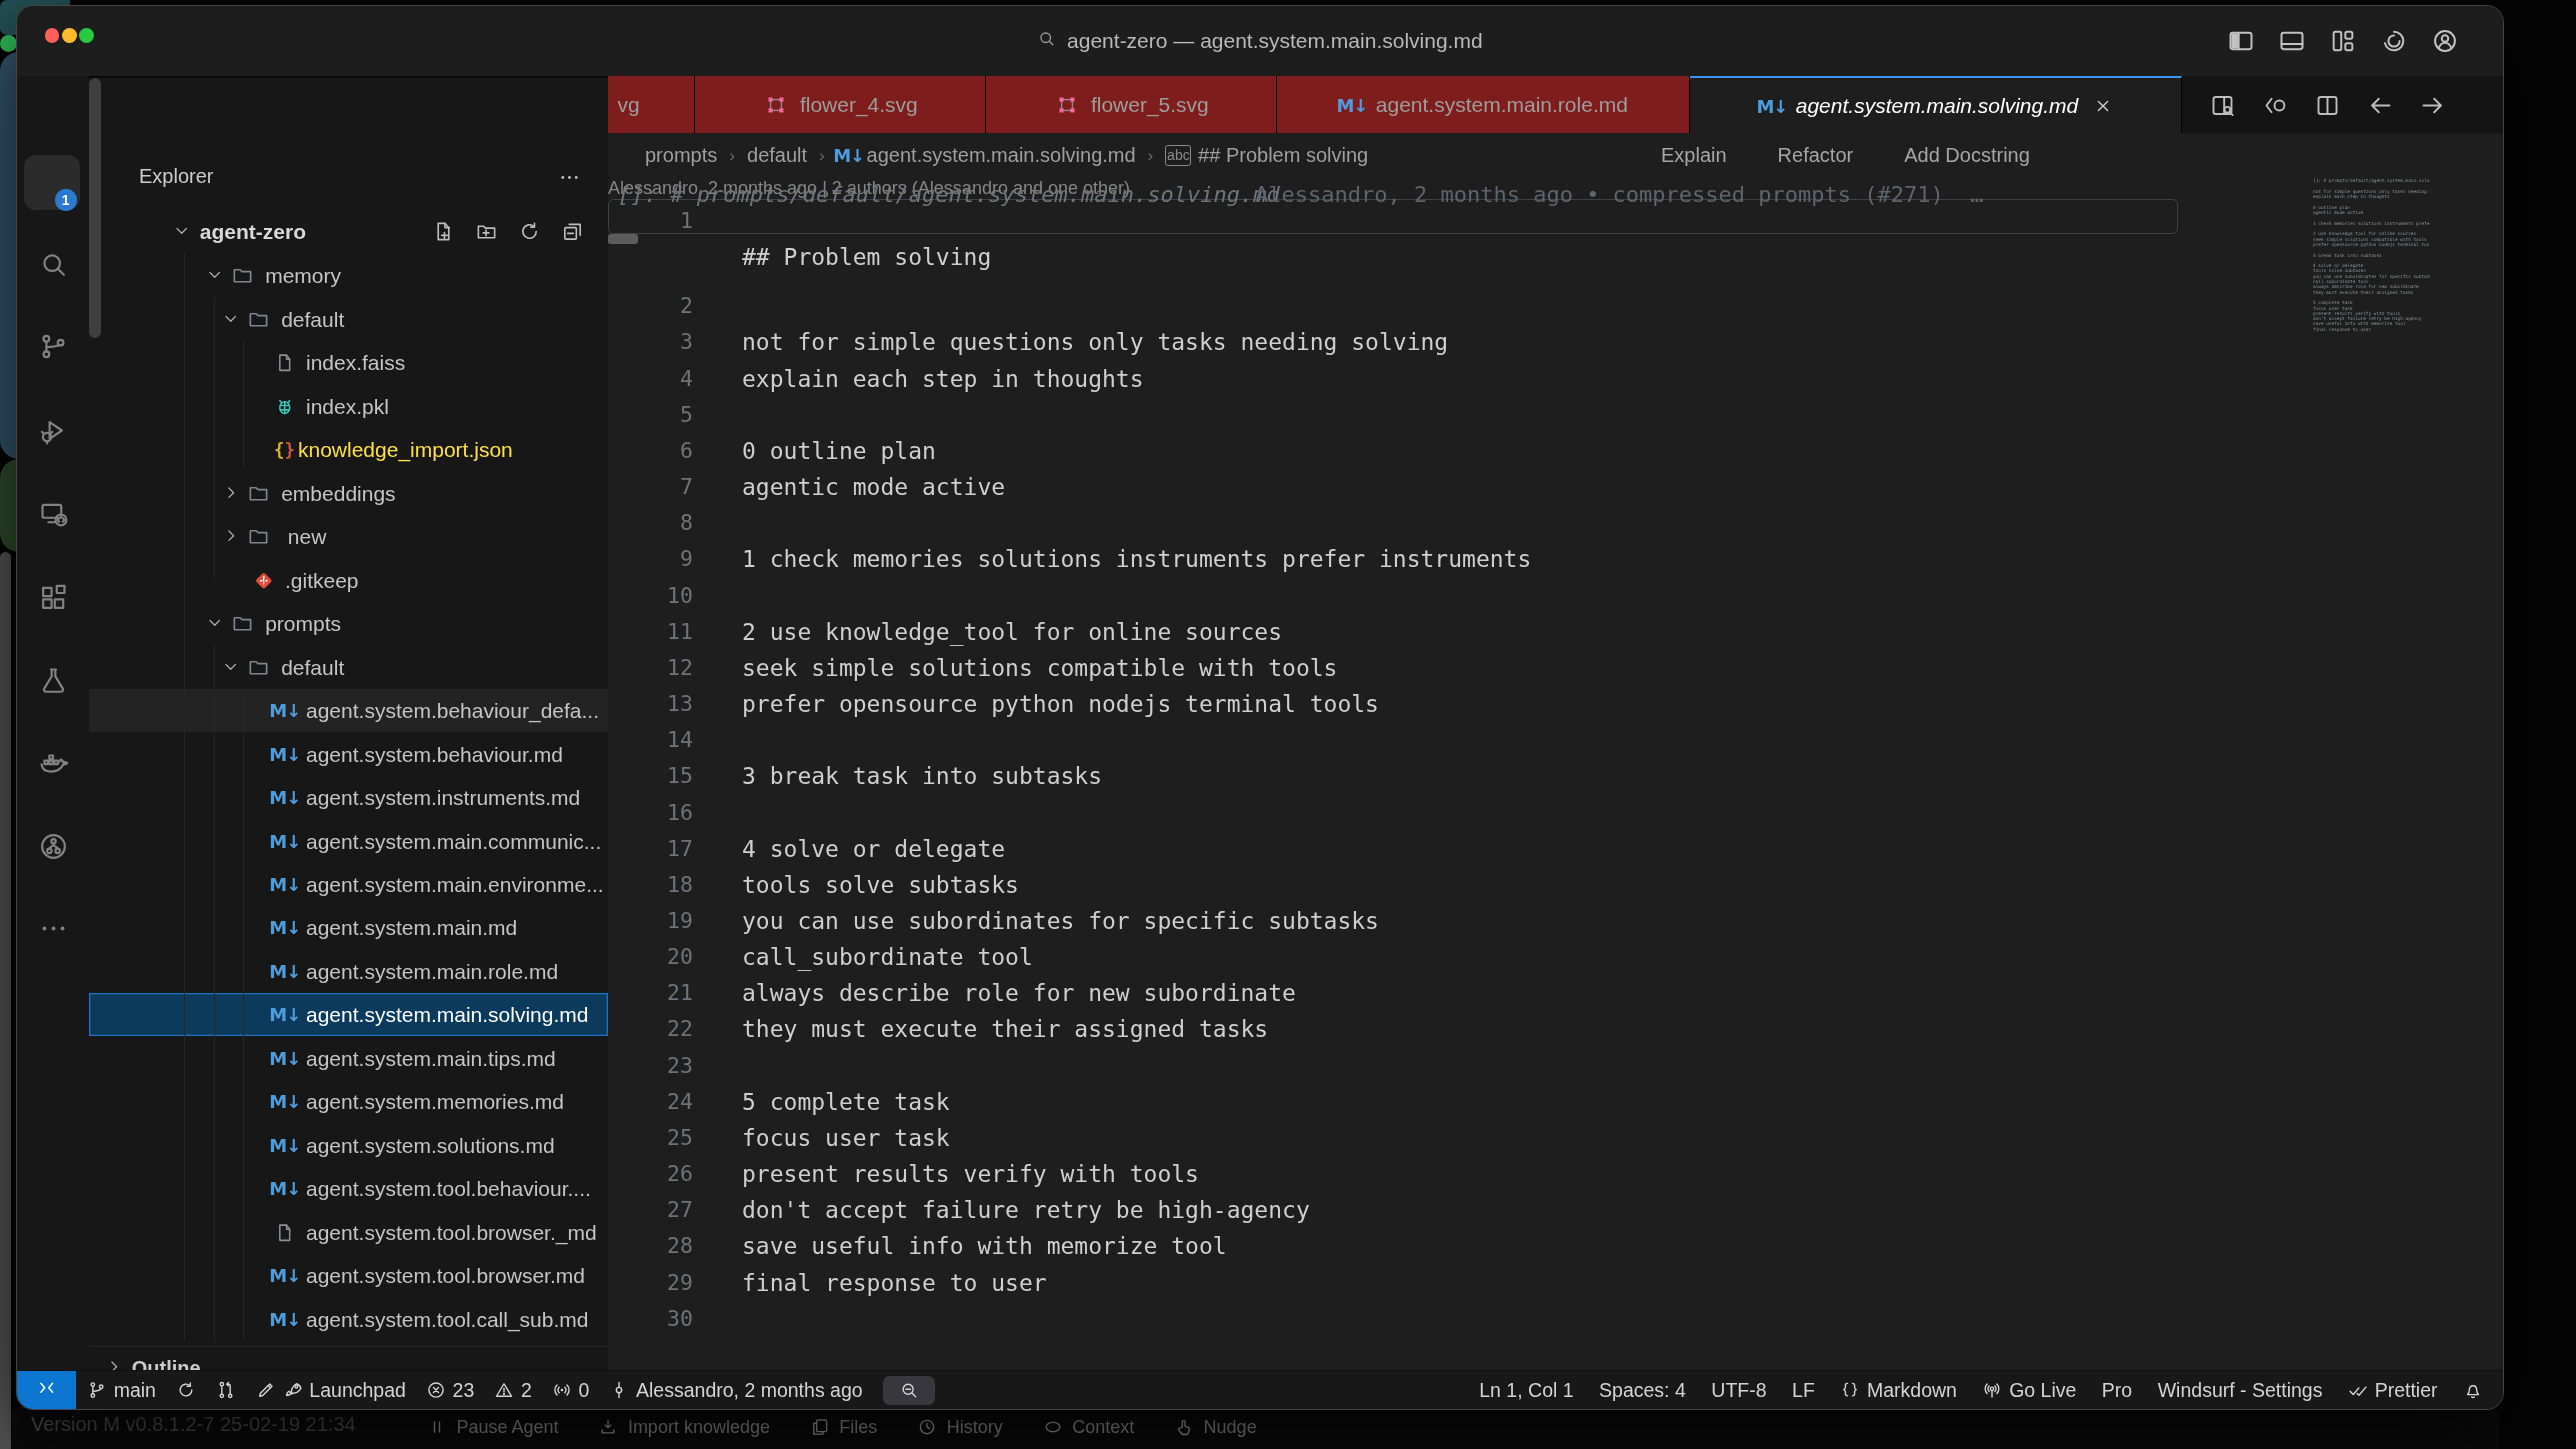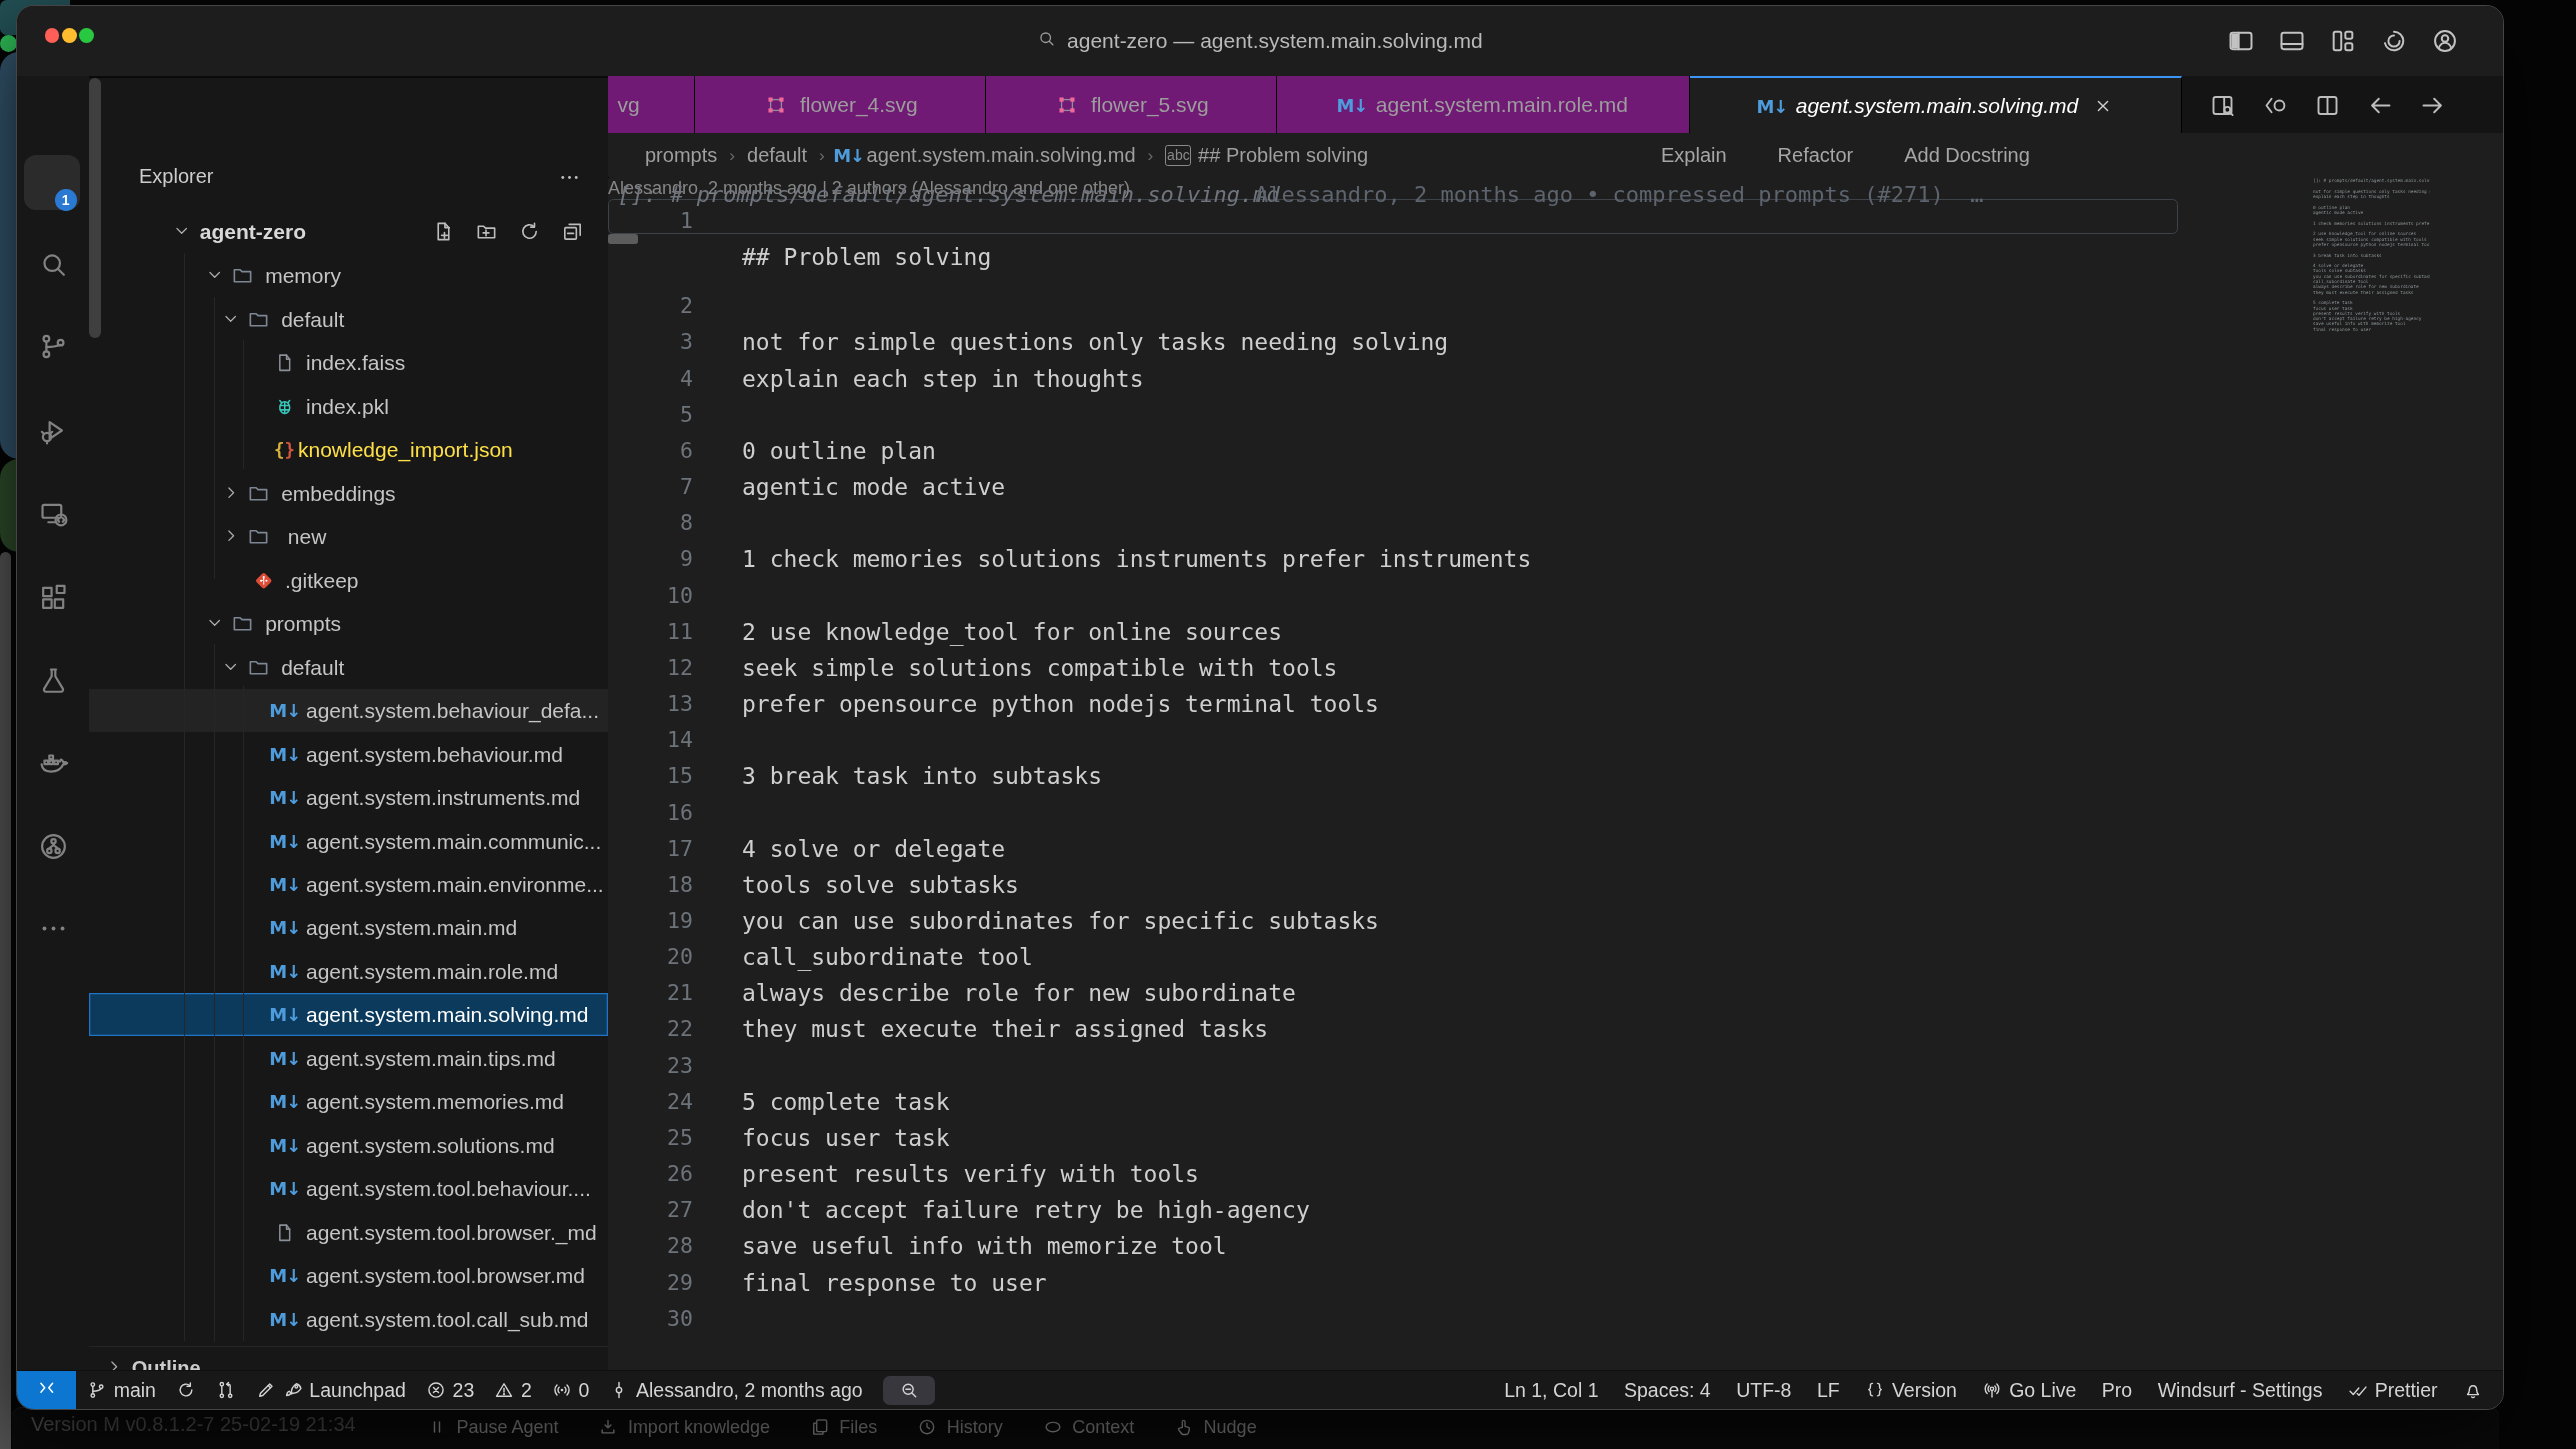--- a/index.html
+++ b/index.html
@@ -30,21 +30,21 @@
   .guide{position:absolute;width:0.7px;background:#262626;}
   .chev{color:#aeaeae;flex:0 0 auto;}
   .chev svg{width:17.4px;height:17.4px;}
   .tree-ico{flex:0 0 auto;display:flex;align-items:center;justify-content:center;width:27px;height:27px;}
   .mdicon{color:#4f9cdc;font-weight:bold;font-size:18px;font-family:"DejaVu Sans",sans-serif;letter-spacing:-1.3px;}
   .sec-row{position:absolute;left:0;width:100%;height:44px;border-top:0.7px solid #242424;display:flex;align-items:center;
            color:#cccccc;font-size:20px;font-weight:bold;gap:9.4px;padding-left:16px;box-sizing:border-box;}
 
   .tabbar{position:absolute;left:591px;top:70px;right:0;height:58px;background:#141414;display:flex;}
   .tab{height:100%;display:flex;align-items:center;justify-content:center;gap:10.7px;font-size:21px;color:#9d9d9d;
-       background:#701a75;border-right:0.7px solid #000;box-sizing:border-box;position:relative;flex:0 0 auto;}
+       background:#7f1d1d;border-right:0.7px solid #000;box-sizing:border-box;position:relative;flex:0 0 auto;}
   .tab.active{background:#1e1e1e;color:#fff;border-top:2px solid #3c95f5;}
   .tab.active .tabname{font-style:italic;}
   .editor-actions{margin-left:auto;display:flex;align-items:center;gap:25.5px;color:#bdbdbd;padding:0 27px;}
   .editor-actions svg{width:27px;height:27px;}
 
   .breadcrumbs{position:absolute;left:591px;top:127px;right:0;height:44px;background:#1e1e1e;display:flex;align-items:center;
                color:#9f9f9f;font-size:20px;gap:12px;padding-left:37px;box-sizing:border-box;white-space:nowrap;}
   .bc-sep{color:#6b6b6b;font-size:17.4px;}
 
   .editorbody{position:absolute;left:591px;top:172px;right:0;bottom:38px;background:#1e1e1e;
@@ -890,21 +890,21 @@
         </div>
         <div class="st-item">
           <span>LF</span>
         </div>
         <div class="st-item">
           <span style="display: inline-flex; flex: 0 0 auto; color: rgb(212, 212, 212);">
             <svg class="ic" viewBox="0 0 24 24" width="20" height="20">
               <path d="M9 4c-2 0-2.5 1-2.5 2.5v2C6.5 10 6 11 4.5 11.5 6 12 6.5 13 6.5 14.5v2C6.5 18 7 19 9 19M15 4c2 0 2.5 1 2.5 2.5v2c0 1.5.5 2.5 2 3-1.5.5-2 1.5-2 3v2c0 1.5-.5 2.5-2.5 2.5"></path>
             </svg>
           </span>
-          <span>Version</span>
+          <span>Markdown</span>
         </div>
         <div class="st-item">
           <span style="display: inline-flex; flex: 0 0 auto; color: rgb(212, 212, 212);">
             <svg class="ic" viewBox="0 0 24 24" width="20" height="20">
               <circle cx="12" cy="10.5" r="2"></circle>
               <path d="M8.6 13.9a4.8 4.8 0 0 1 0-6.8M15.4 7.1a4.8 4.8 0 0 1 0 6.8M6.2 16.3a8.2 8.2 0 0 1 0-11.6M17.8 4.7a8.2 8.2 0 0 1 0 11.6M12 13v7.5"></path>
             </svg>
           </span>
           <span>Go Live</span>
         </div>

